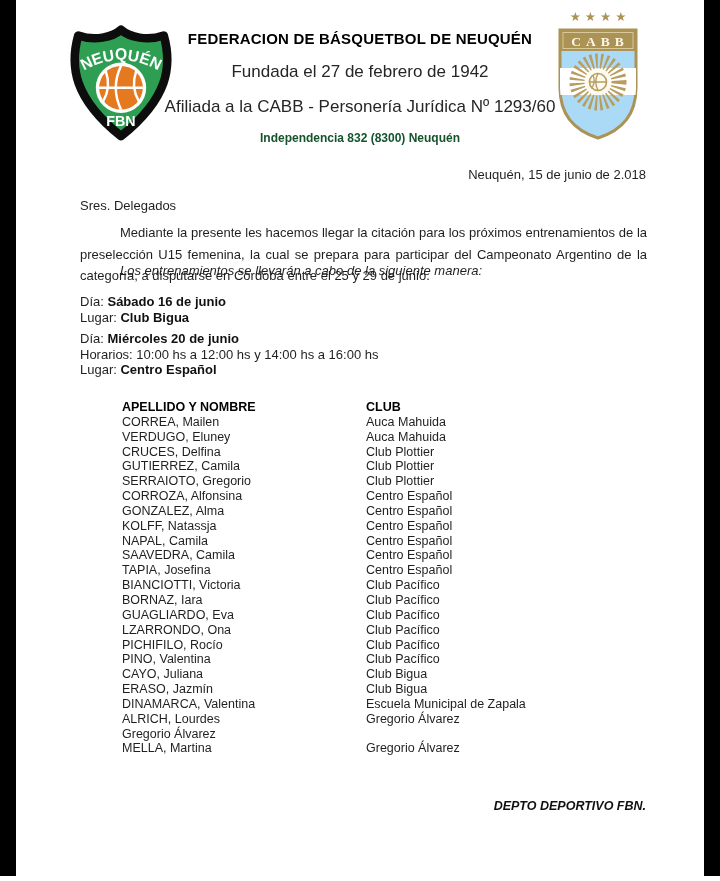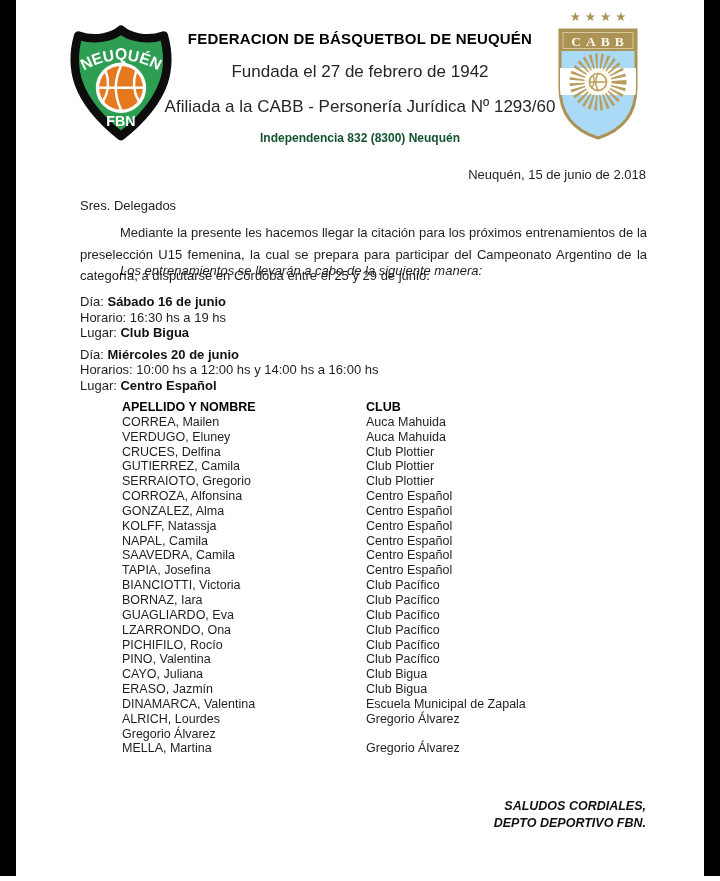--- a/index.html
+++ b/index.html
@@ -83,21 +83,20 @@
 </div>
 
 <div class="date-line">Neuquén, 15 de junio de 2.018</div>
 <div class="salutation">Sres. Delegados</div>
 <div class="para-1">Mediante la presente les hacemos llegar la citación para los próximos entrenamientos de la preselección U15 femenina, la cual se prepara para participar del Campeonato Argentino de la categoría, a disputarse en Córdoba entre el 25 y 29 de junio.</div>
 <div class="para-2">Los entrenamientos se llevarán a cabo de la siguiente manera:</div>
 
 <div class="sessions">
   <div class="session">
     <div class="sched-line"><span>Día: </span><b>Sábado 16 de junio</b></div>
-    <div class="sched-line">Horario: 16:30 hs a 19 hs</div>
     <div class="sched-line"><span>Lugar: </span><b>Club Bigua</b></div>
   </div>
   <div class="session">
     <div class="sched-line"><span>Día: </span><b>Miércoles 20 de junio</b></div>
     <div class="sched-line">Horarios: 10:00 hs a 12:00 hs y 14:00 hs a 16:00 hs</div>
     <div class="sched-line"><span>Lugar: </span><b>Centro Español</b></div>
   </div>
 </div>
 
 <div class="roster">
@@ -194,15 +193,14 @@
         <div class="col-club">Gregorio Álvarez</div>
       </div>
       <div class="roster-row">
         <div class="col-name">MELLA, Martina</div>
         <div class="col-club">Gregorio Álvarez</div>
       </div>
     </div>
 </div>
 
 <div class="closing">
-  <div>SALUDOS CORDIALES,</div>
   <div>DEPTO DEPORTIVO FBN.</div>
 </div>
 
 </body></html>

